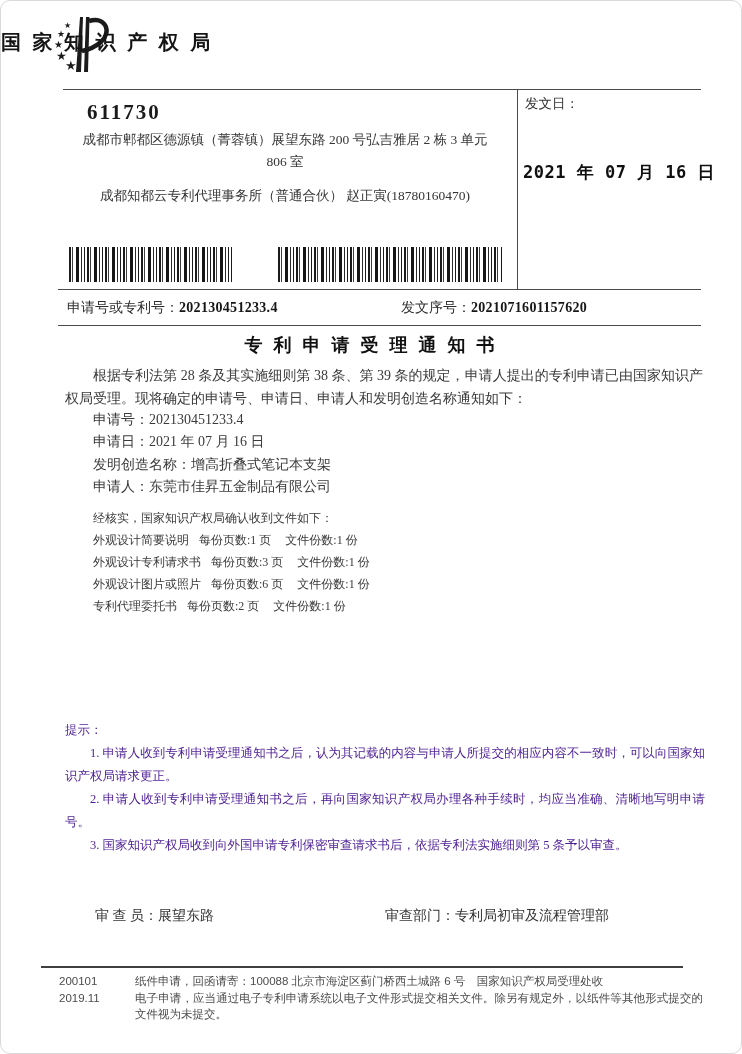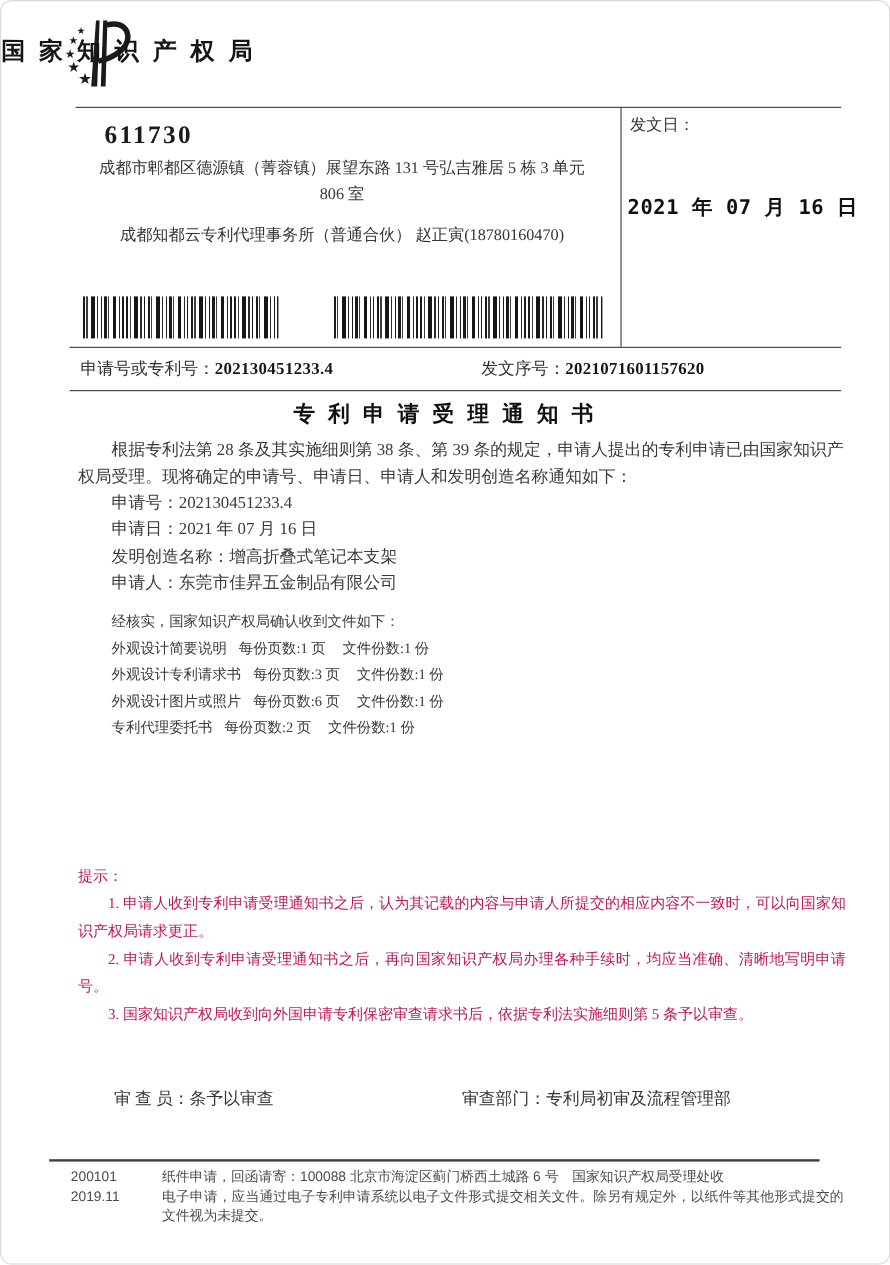--- a/index.html
+++ b/index.html
@@ -71,21 +71,21 @@
     font-size:18px;font-weight:700;letter-spacing:3px;color:#111;
   }
   .intro{left:64px;top:364px;width:638px;font-size:14px;line-height:22.5px;
     text-indent:2em;text-align:justify;margin:0;}
   .fields{left:92px;top:408px;font-size:14px;line-height:22.4px;}
   .received{left:92px;top:506px;font-size:12px;line-height:22px;}
   .doc-pages{margin-left:10px;}
   .doc-copies{margin-left:14px;text-align:center;}
 
   
-  .tips{left:64px;top:718px;width:640px;font-size:12.5px;line-height:23px;color:#be185d;}
+  .tips{left:64px;top:718px;width:640px;font-size:12.5px;line-height:23px;color:#4c1d95;}
   .tips p{margin:0;}
   .tip-item{text-indent:2em;text-align:justify;}
 
   
   .examiner-row{left:0;top:906px;width:742px;font-size:14px;color:#343434;}
   .exam-left{position:absolute;left:94px;top:0;}
   .exam-right{position:absolute;left:384px;top:0;}
 
   
   .footer-codes{left:58px;top:972px;font-family:"Liberation Sans","DejaVu Sans",sans-serif;
@@ -112,21 +112,21 @@
       <path d="M36 8 C53 3 59 19 48 29 C42 34 35 37 29 38" fill="none" stroke="#1b1b1b" stroke-width="4.5"></path>
     </g>
   </svg>
   <div class="abs agency-title">国 家 知 识 产 权 局</div>
 
   <div class="abs rule rule-top"></div>
   <div class="abs vrule"></div>
 
   <div class="abs postal">611730</div>
   <div class="abs addr-block">
-    <div>成都市郫都区德源镇（菁蓉镇）展望东路 131 号弘吉雅居 5 栋 3 单元</div>
+    <div>成都市郫都区德源镇（菁蓉镇）展望东路 200 号弘吉雅居 2 栋 3 单元</div>
     <div>806 室</div>
     <div class="addr-agent">成都知都云专利代理事务所（普通合伙）  赵正寅(18780160470)</div>
   </div>
 
   <div class="abs issue-label">发文日：</div>
   <div class="abs issue-value">2021 年 07 月 16 日</div>
 
   <div class="abs barcode barcode-1"></div>
   <div class="abs barcode barcode-2"></div>
 
@@ -164,21 +164,21 @@
 
   <div class="abs tips">
     <p>提示：</p>
     <p class="tip-item">1. 申请人收到专利申请受理通知书之后，认为其记载的内容与申请人所提交的相应内容不一致时，可以向国家知识产权局请求更正。</p>
     <p class="tip-item">2. 申请人收到专利申请受理通知书之后，再向国家知识产权局办理各种手续时，均应当准确、清晰地写明申请号。</p>
     <p class="tip-item">3. 国家知识产权局收到向外国申请专利保密审查请求书后，依据专利法实施细则第 5 条予以审查。</p>
   </div>
 
   <div class="abs examiner-row">
     <span class="exam-left">
-      <span>审 查 员：</span><span>条予以审查</span>
+      <span>审 查 员：</span><span>展望东路</span>
     </span>
     <span class="exam-right">
       <span>审查部门：</span><span>专利局初审及流程管理部</span>
     </span>
   </div>
 
   <div class="abs rule-footer"></div>
   <div class="abs footer-codes">
     <div>200101</div>
     <div>2019.11</div>

